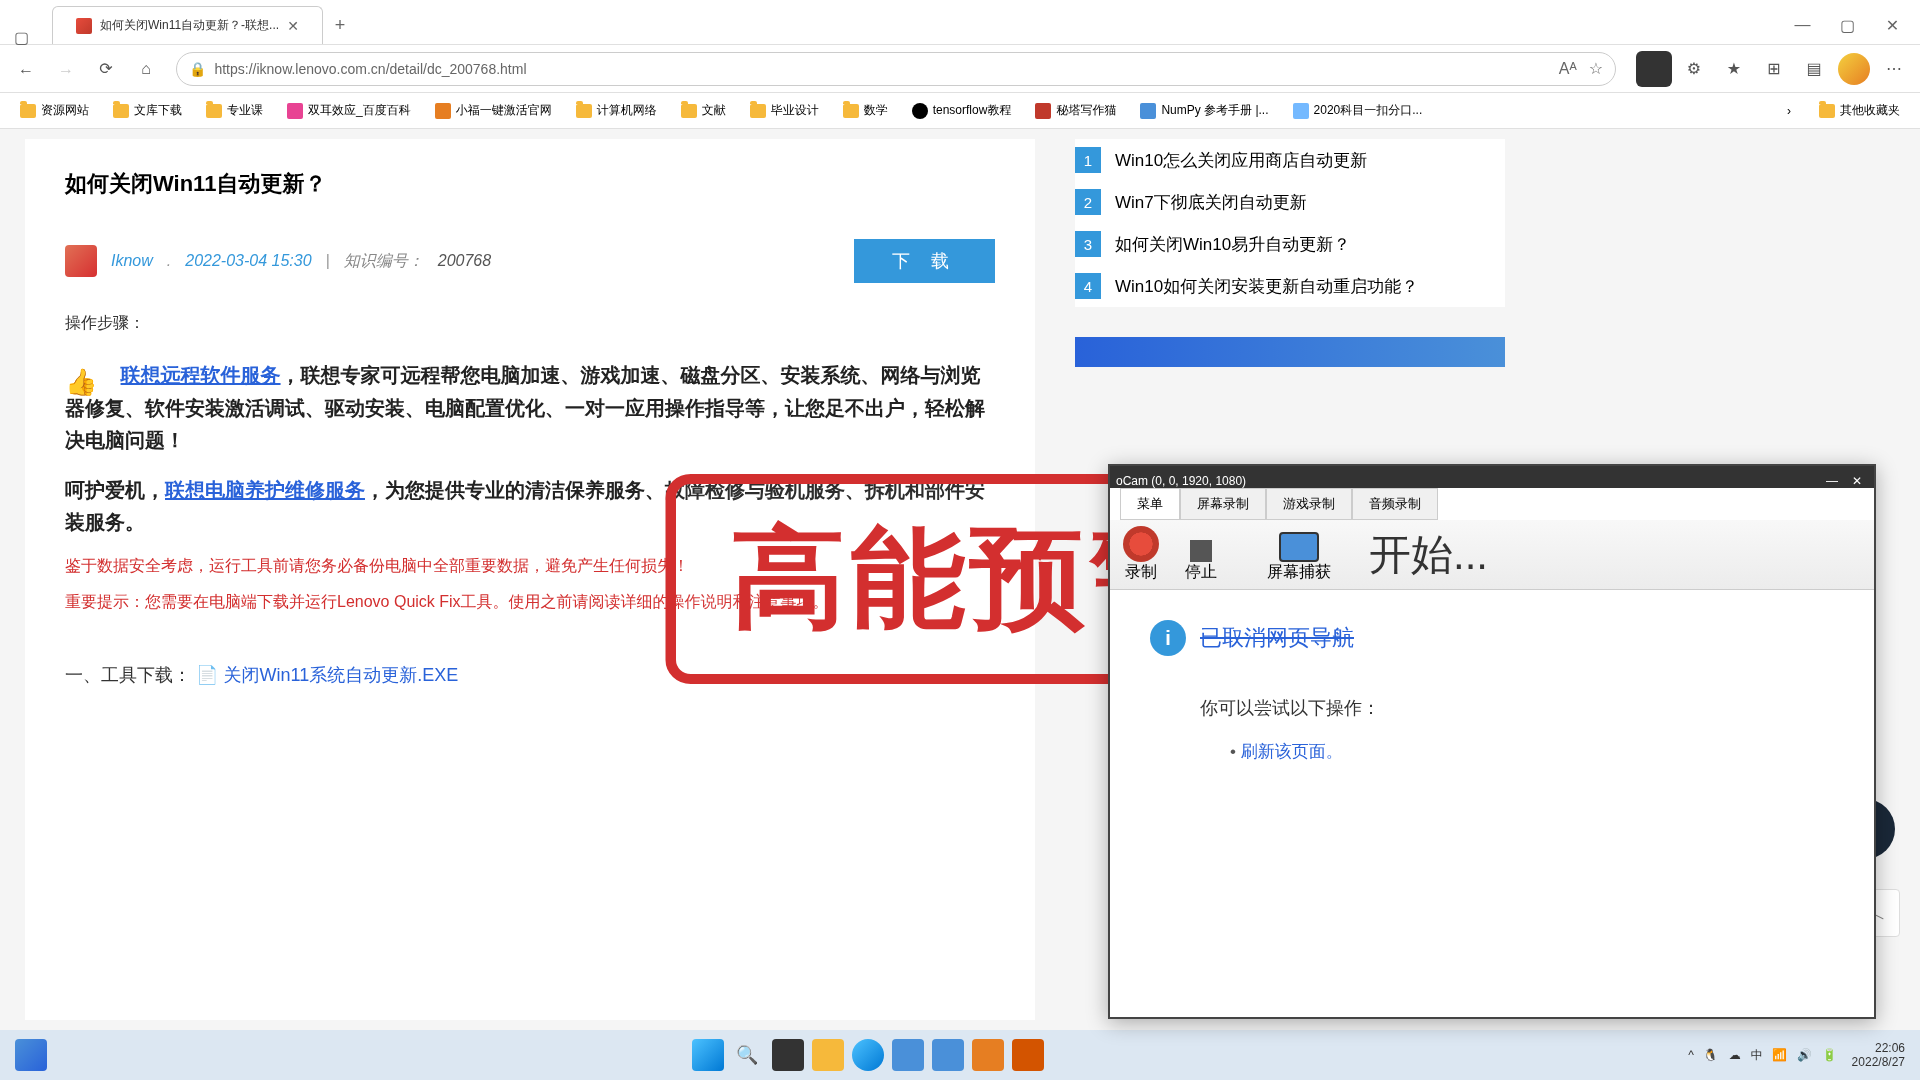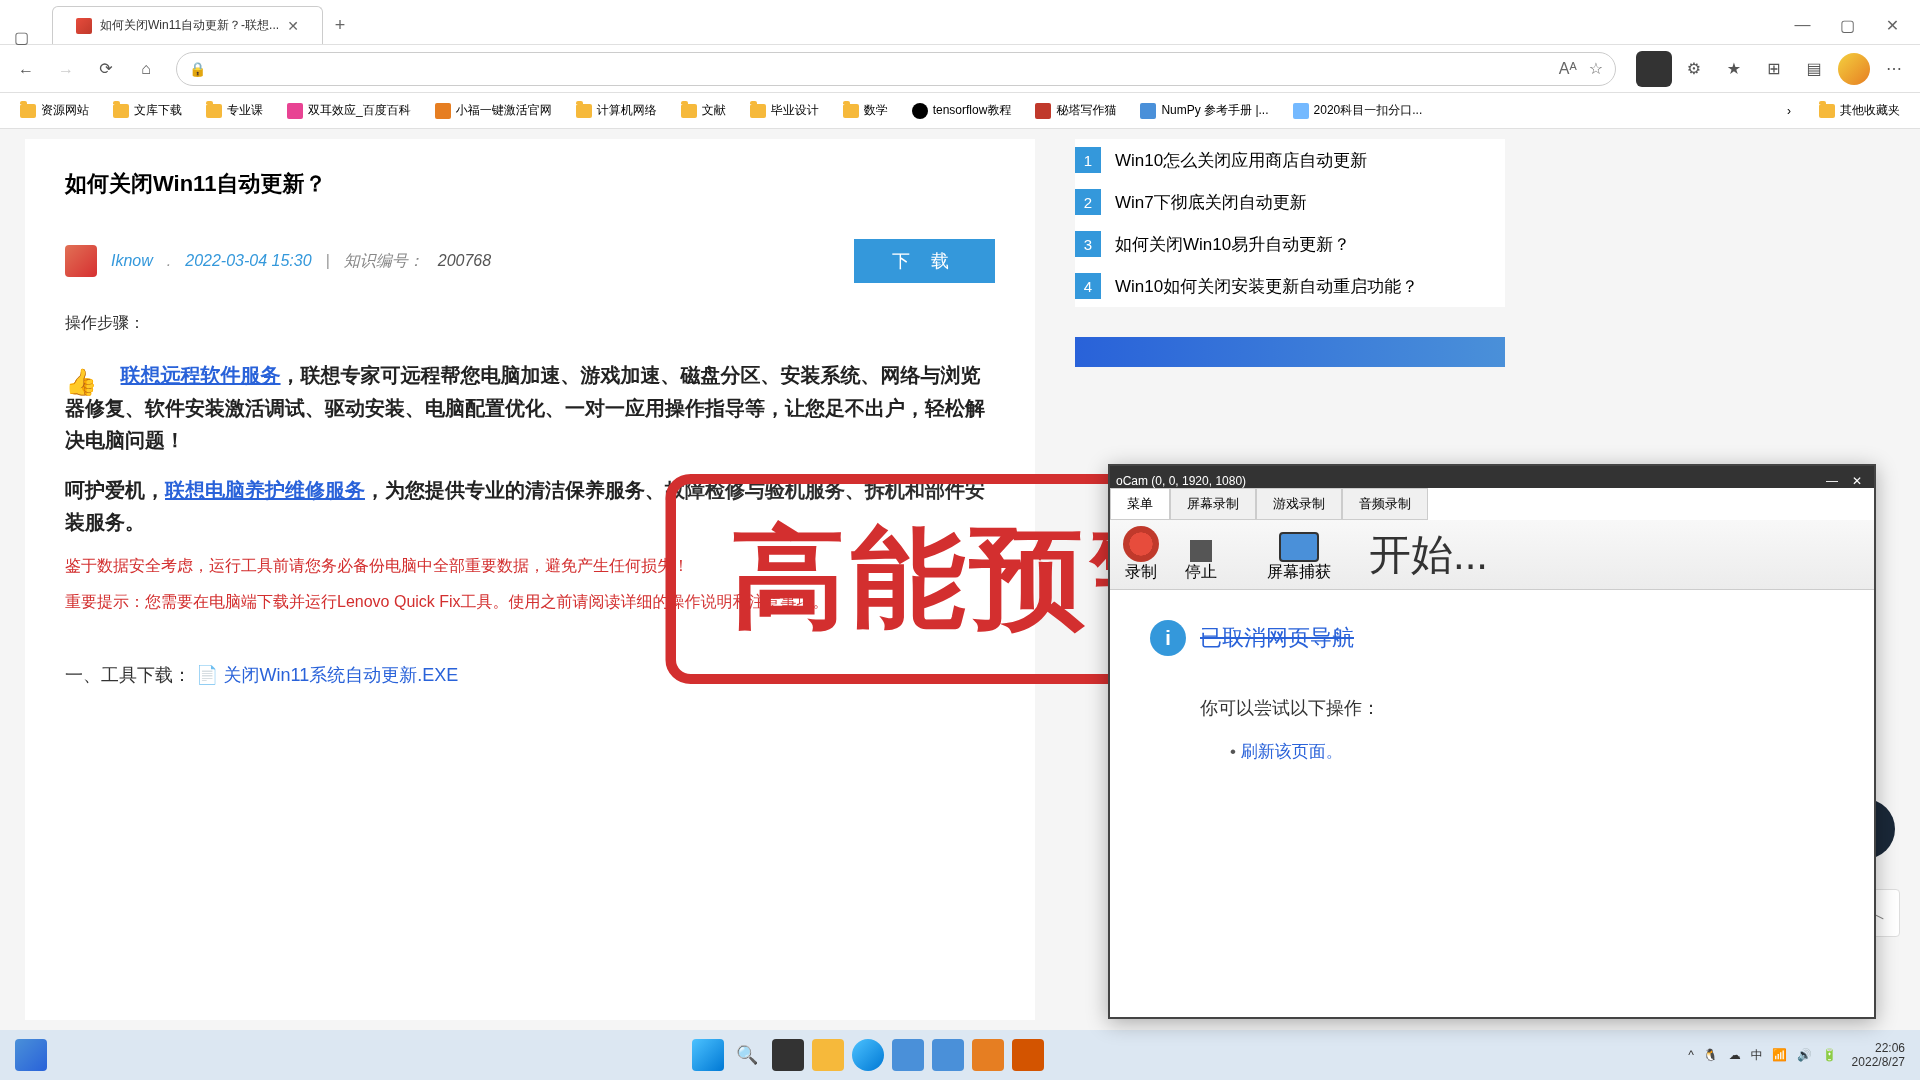--- a/index.html
+++ b/index.html
@@ -60,21 +60,21 @@
 .related{background:#fff;padding:0;}
 .related-item{display:flex;align-items:center;padding:8px 0;font-size:17px;}
 .num-badge{width:26px;height:26px;background:#3498db;color:#fff;display:flex;align-items:center;justify-content:center;font-size:15px;margin-right:14px;}
 .banner{width:100%;height:30px;background:linear-gradient(90deg,#2962d9,#4a90d9);margin-top:30px;}
 .stamp{position:absolute;left:680px;top:345px;width:580px;height:210px;border:10px solid #d32f2f;border-radius:24px;display:flex;align-items:center;justify-content:center;font-size:110px;font-weight:700;color:#d32f2f;letter-spacing:4px;transform:scaleX(1.05);pointer-events:none;z-index:5;background:rgba(255,255,255,0.05);}
 .ocam{position:absolute;left:1108px;top:335px;width:768px;height:555px;background:#fff;border:2px solid #444;z-index:20;box-shadow:0 4px 20px rgba(0,0,0,0.3);}
 .ocam-title{height:22px;background:#333;color:#fff;font-size:12px;display:flex;align-items:flex-end;padding:0 6px;}
 .ocam-title-right{margin-left:auto;display:flex;gap:2px;}
 .ocam-tbtns span{padding:0 6px;cursor:pointer;}
 .ocam-toolbar{height:70px;background:linear-gradient(#f8f8f8,#ececec);border-bottom:1px solid #ccc;display:flex;align-items:center;}
-.ocam-tabs{display:flex;}
+.ocam-tabs{display:flex;padding-left:10px;}
 .ocam-tab{padding:6px 16px;font-size:13px;border:1px solid #ccc;background:#f0f0f0;}
 .ocam-tab.active{background:#fff;}
 .ocam-actions{display:flex;align-items:flex-end;gap:10px;margin-left:5px;}
 .ocam-action{display:flex;flex-direction:column;align-items:center;font-size:16px;padding:2px 8px;}
 .ocam-rec-icon{width:36px;height:36px;background:radial-gradient(circle,#e74c3c 45%,#c0392b 46%);border-radius:50%;}
 .ocam-stop-icon{width:22px;height:22px;background:#555;}
 .ocam-screen-icon{width:40px;height:30px;background:#4a90d9;border-radius:4px;border:2px solid #333;}
 .ocam-start{margin-left:30px;font-size:42px;color:#333;}
 .ocam-body{padding:30px 40px;height:calc(100% - 92px);font-size:16px;color:#333;}
 .ocam-cancel{display:flex;align-items:center;gap:14px;margin-bottom:40px;}
@@ -128,20 +128,21 @@
   </div>
 </div>
 
 <div class="toolbar">
   <div class="tb-btn">←</div>
   <div class="tb-btn" style="opacity:.3">→</div>
   <div class="tb-btn">⟳</div>
   <div class="tb-btn">⌂</div>
   <div class="url-bar">
     <span class="lock">🔒</span>
+    <span class="url-text">https://iknow.lenovo.com.cn/detail/dc_200768.html</span>
     <div class="url-right">
       <span>Aᴬ</span>
       <span>☆</span>
     </div>
   </div>
   <div class="tb-icons">
     <div class="tb-icon" style="background:#333;border-radius:6px"></div>
     <div class="tb-icon">⚙</div>
     <div class="tb-icon">★</div>
     <div class="tb-icon">⊞</div>

